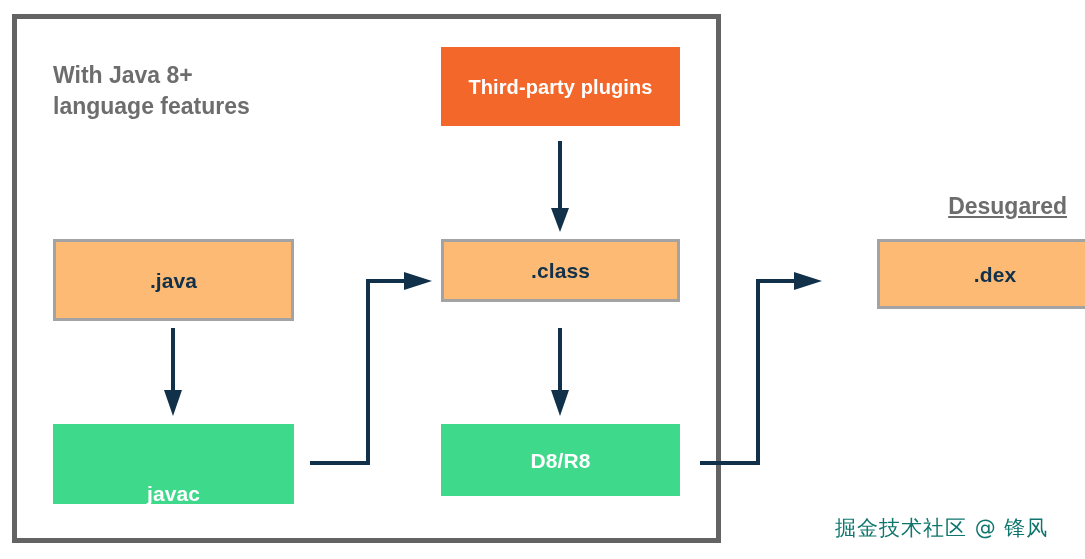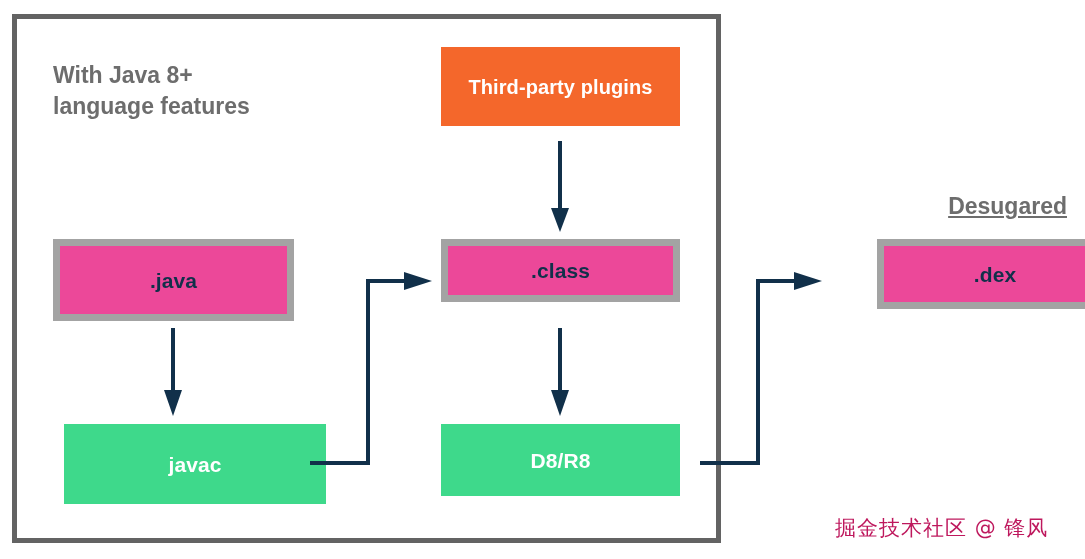--- a/index.html
+++ b/index.html
@@ -40,22 +40,22 @@
     text-align: center;
     letter-spacing: 0.1px;
   }
   .node .node-label {
     font-weight: bold;
     font-size: 21px;
     line-height: 1;
   }
 
   .node.outline {
-    background: #ec4899;
-    border: 7px solid #a3a3a3;
+    background: #fdba74;
+    border: 3px solid #a3a3a3;
     align-items: center;
   }
   .node.outline .node-label {
     color: #11304a;
   }
 
   .node.filled-green {
     background: #3ed98b;
     border: none;
   }
@@ -81,21 +81,21 @@
     line-height: 1.33;
     white-space: pre-line;
   }
   .caption.right-align {
     text-align: right;
   }
 
   
   .watermark {
     position: absolute;
-    color: #be185d;
+    color: #0f766e;
     font-size: 21px;
     letter-spacing: 1px;
     white-space: nowrap;
     font-family: "DejaVu Sans", sans-serif;
   }
 
   
   #connectors {
     position: absolute;
     left: 0;
@@ -126,21 +126,21 @@
   </div>
 
   <div class="node outline" style="left:441px; top:239px; width:239px; height:63px;">
     <span class="node-label">.class</span>
   </div>
 
   <div class="node outline" style="left:877px; top:239px; width:236px; height:70px;">
     <span class="node-label">.dex</span>
   </div>
 
-  <div class="node filled-green" style="left:64px; top:424px; width:262px; height:80px;">
+  <div class="node filled-green" style="left:53px; top:424px; width:241px; height:80px;align-items:flex-end;">
     <span class="node-label">javac</span>
   </div>
 
   <div class="node filled-green" style="left:441px; top:424px; width:239px; height:72px;">
     <span class="node-label">D8/R8</span>
   </div>
 
   <svg id="connectors" viewBox="0 0 1085 559">
     <defs>
       <marker id="arrowhead-down" markerWidth="10" markerHeight="10" refX="0" refY="5" orient="auto" markerUnits="userSpaceOnUse">

